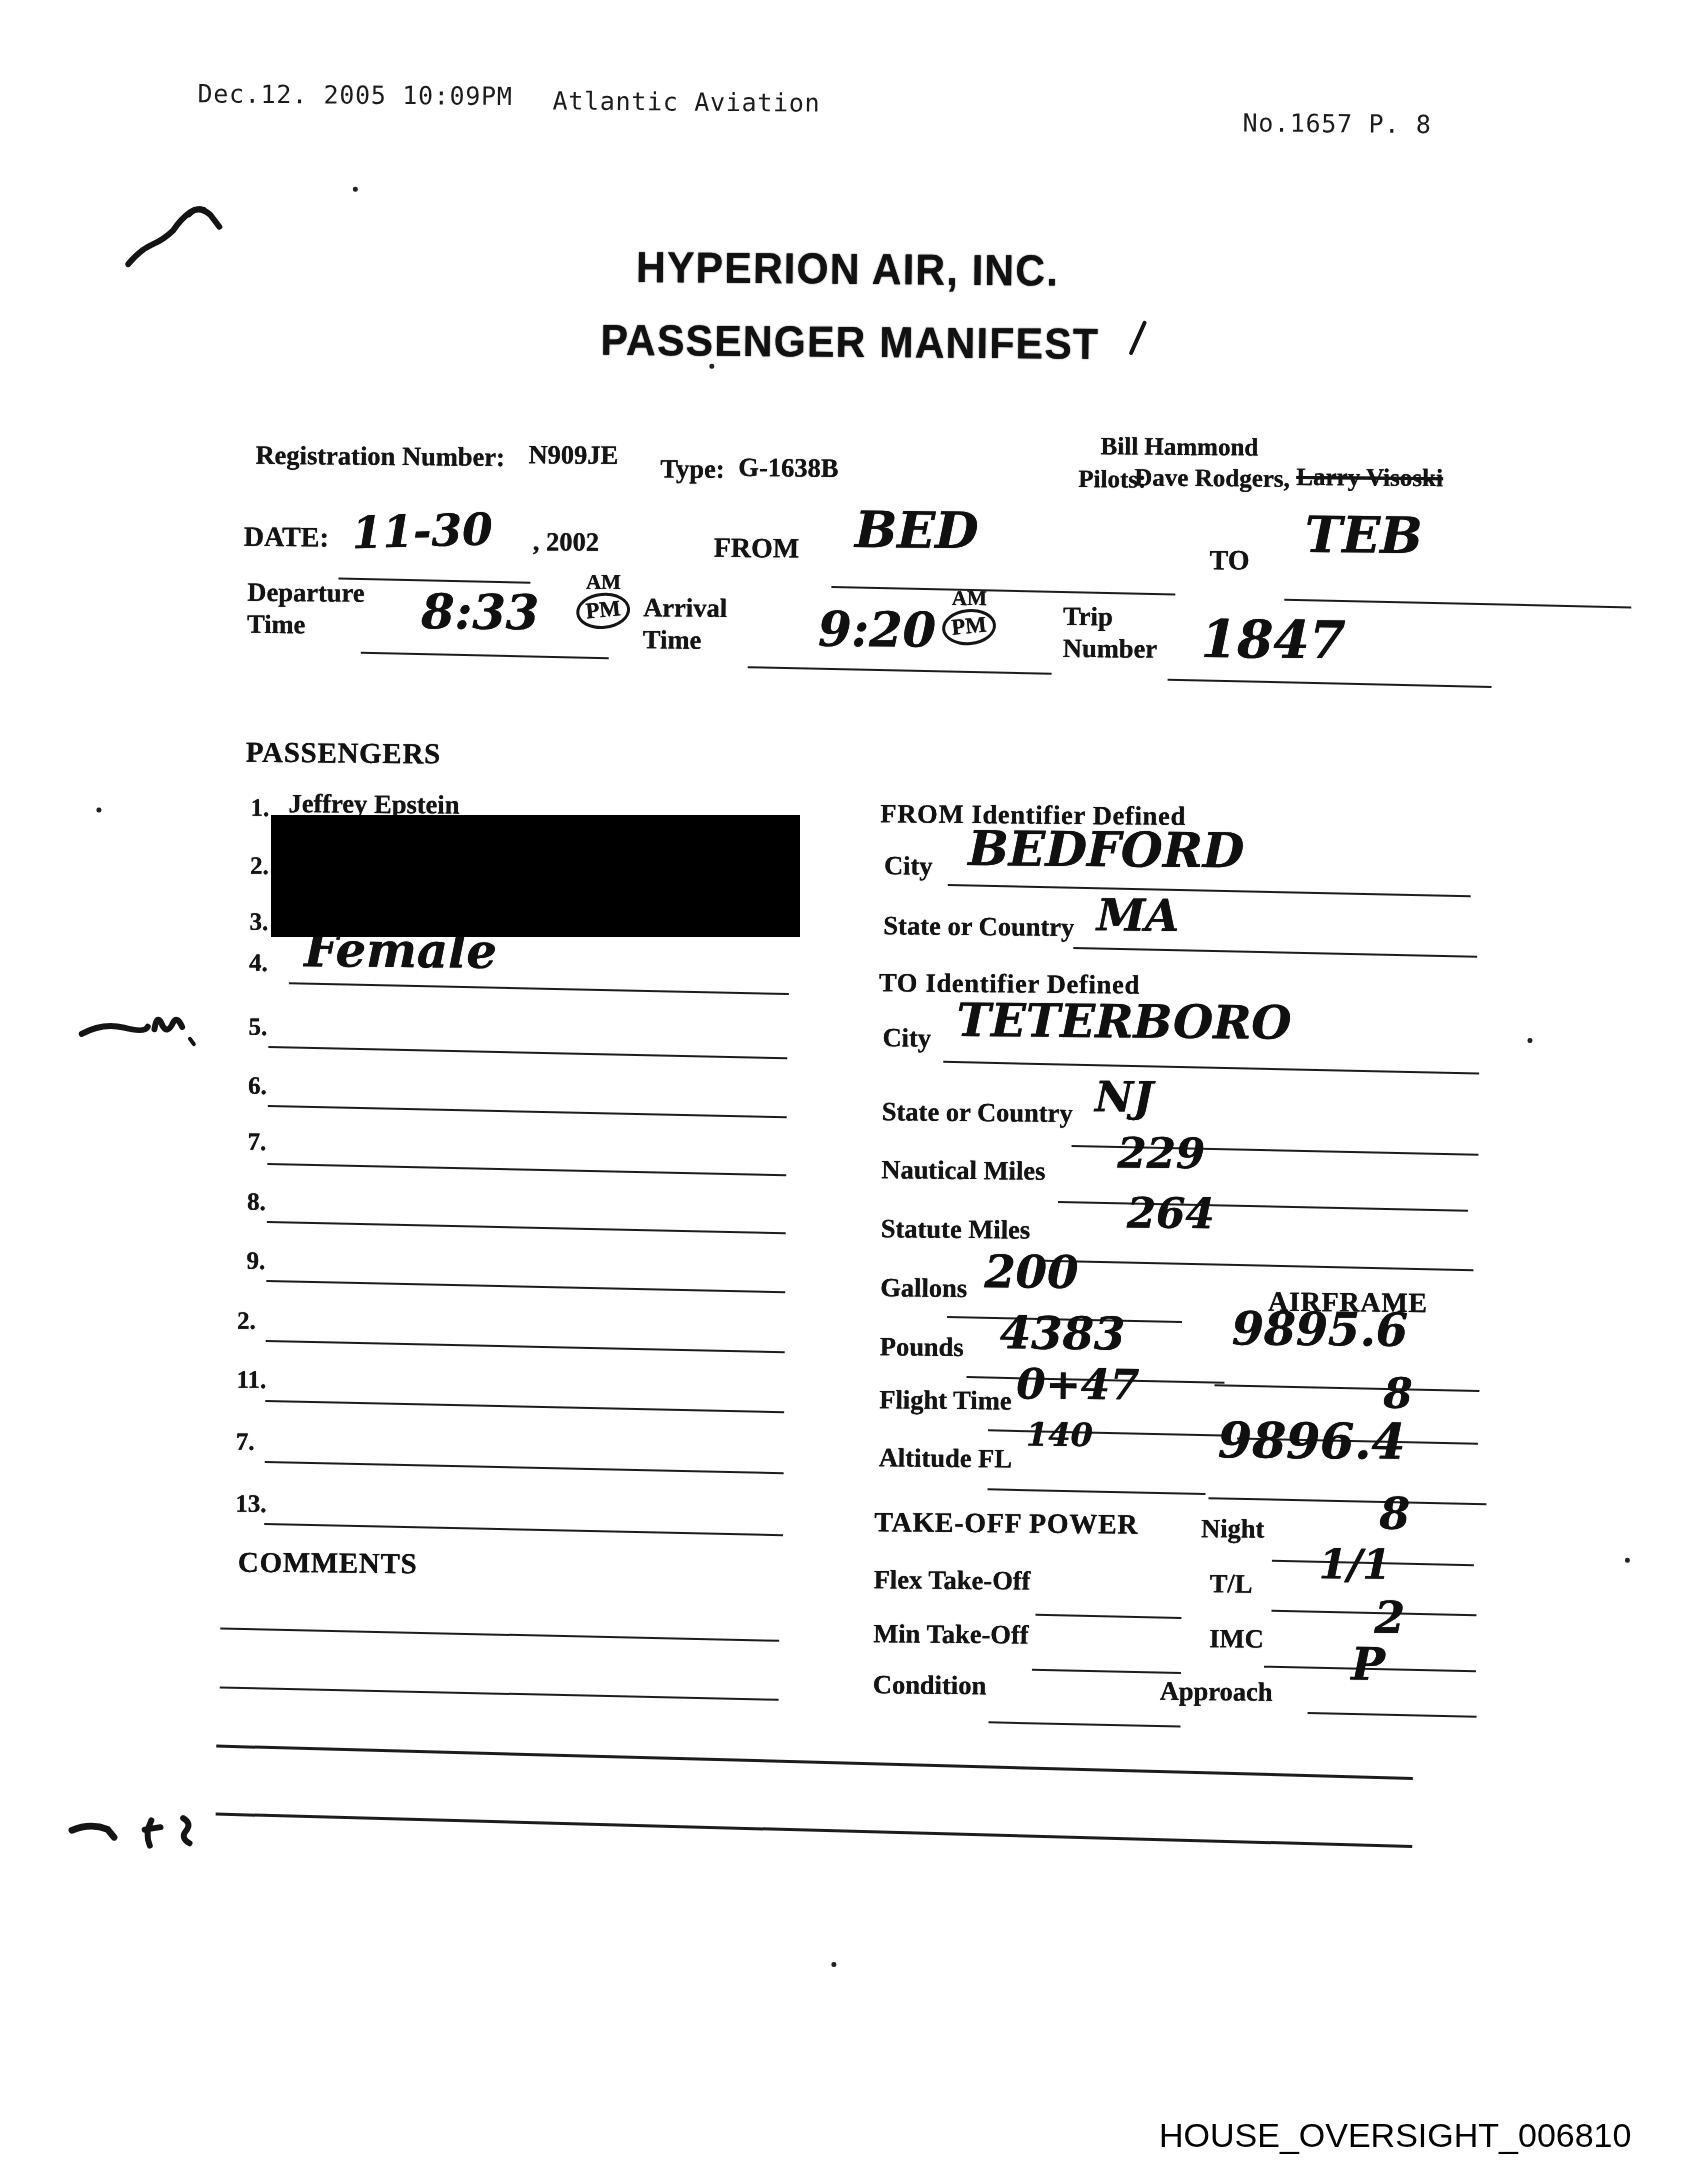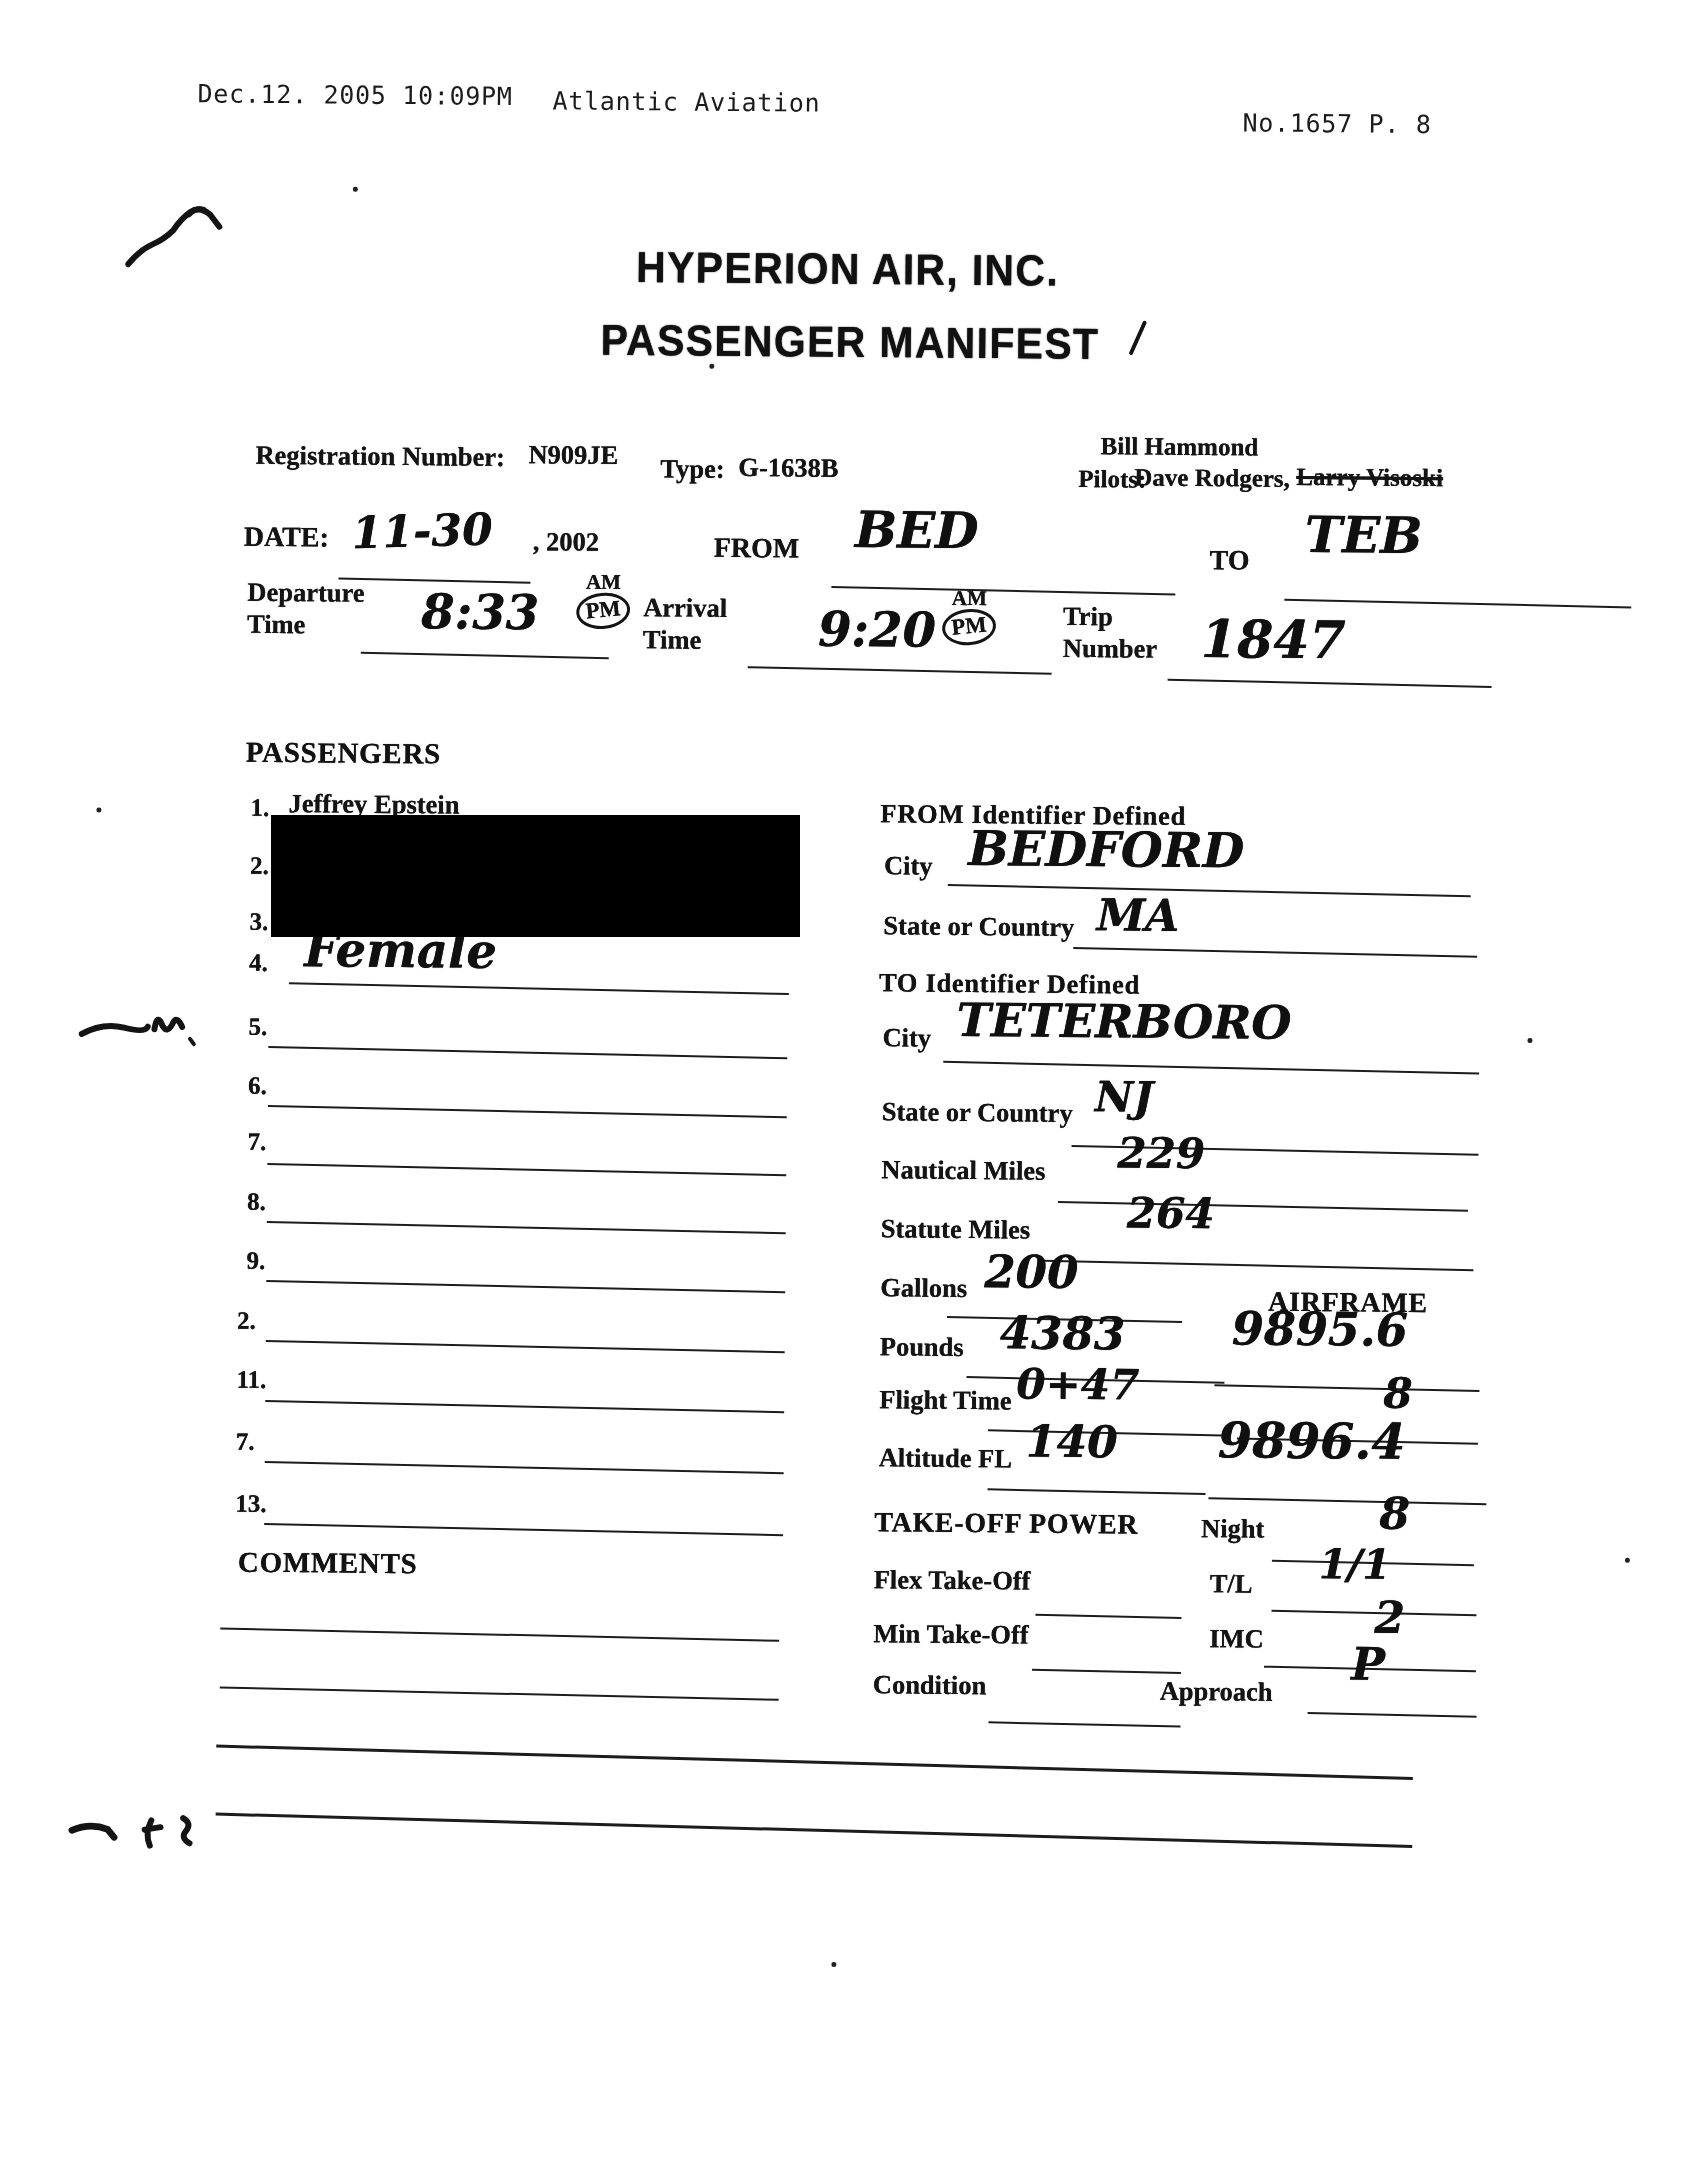--- a/index.html
+++ b/index.html
@@ -181,21 +181,21 @@
     <span class="abs hw" style="left:1234px;top:1298px;font-size:46px">9895.6</span>
     <div class="ul" style="left:1217px;top:1381px;width:265px"></div>
 
     <span class="abs lbl" style="left:882px;top:1384px">Flight Time</span>
     <span class="abs hw" style="left:1019px;top:1358px;font-size:42px">0+47</span>
     <div class="ul" style="left:991px;top:1428px;width:235px"></div>
     <span class="abs hw" style="left:1386px;top:1364px;font-size:42px">8</span>
     <div class="ul" style="left:1240px;top:1434px;width:241px"></div>
 
     <span class="abs lbl" style="left:882px;top:1442px">Altitude FL</span>
-    <span class="abs hw" style="left:1029px;top:1414px;font-size:44px">140</span>
+    <span class="abs hw" style="left:1029px;top:1414px;font-size:32px">140</span>
     <div class="ul" style="left:991px;top:1487px;width:218px"></div>
     <span class="abs hw" style="left:1221px;top:1408px;font-size:49px">9896.4</span>
     <div class="ul" style="left:1212px;top:1494px;width:278px"></div>
 
     <span class="abs hd" style="left:878px;top:1506px;font-size:28px">TAKE-OFF POWER</span>
     <span class="abs lbl" style="left:1205px;top:1510px">Night</span>
     <span class="abs hw" style="left:1383px;top:1483px;font-size:44px">8</span>
     <div class="ul" style="left:1276px;top:1556px;width:202px"></div>
 
     <span class="abs lbl" style="left:878px;top:1564px">Flex Take-Off</span>
@@ -220,15 +220,16 @@
     <div class="speck" style="left:1527px;top:1032px"></div>
     <div class="speck" style="left:94px;top:814px"></div>
     <div class="speck" style="left:1629px;top:1551px"></div>
     <div class="speck" style="left:839px;top:1962px"></div>
     <div class="speck" style="left:345px;top:191px"></div>
 
   </div>
 
   <div class="redaction" style="left:271px;top:815px;width:529px;height:122px"></div>
 
+  <span class="abs wm" style="left:1159px;top:2116px">HOUSE_OVERSIGHT_006810</span>
 
 </div>
 
 
 </body></html>

